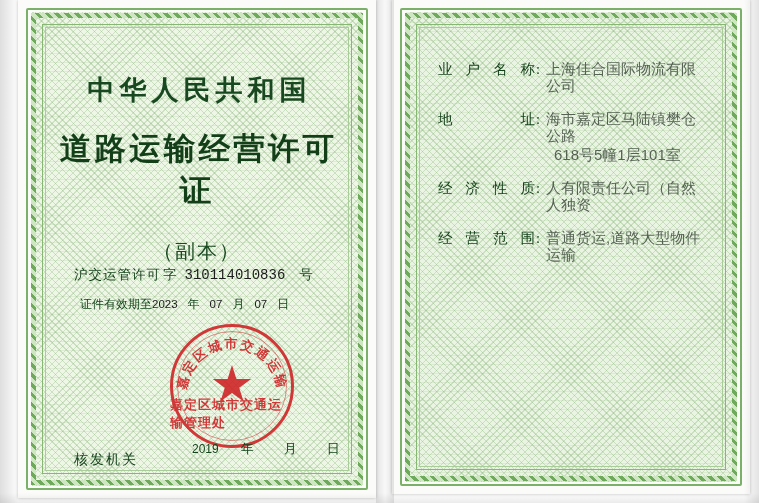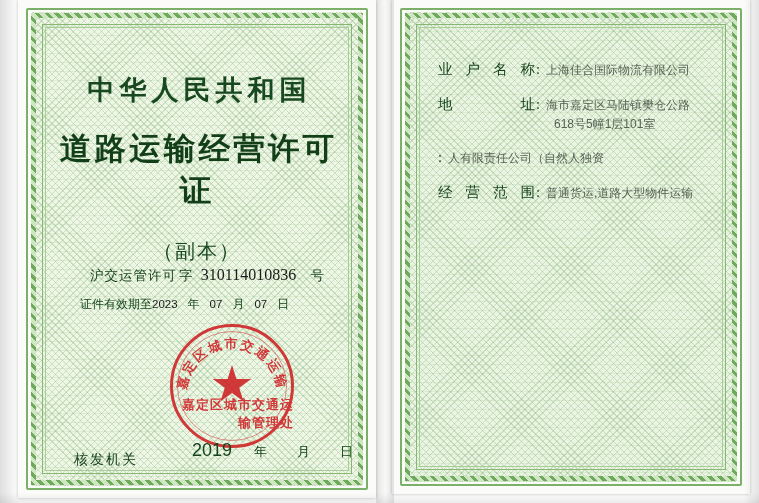--- a/index.html
+++ b/index.html
@@ -145,30 +145,29 @@
     position: absolute;
     left: 22px;
     right: 18px;
     top: 232px;
     display: flex;
     align-items: flex-end;
     font-family: "Liberation Serif", serif;
     font-size: 13.5px;
     color: #123f18;
     white-space: nowrap;
-    justify-content: flex-end;
   }
   .lic-row .lbl { letter-spacing: 1px; }
   .lic-row .word-zi { margin: 0 4px 0 2px; }
   .lic-row .num {
     flex: 0 0 auto;
     min-width: 96px;
     text-align: center;
-    font-family: Liberation Serif, serif;
-    font-size: 16px;
+    font-family: Liberation Mono, monospace;
+    font-size: 14px;
     color: #1b1b1b;
     border-bottom: 1px solid rgba(20,60,25,0.0);
     padding: 0 4px;
   }
   .lic-row .word-hao { margin-left: 10px; }
 
   .valid-row {
     position: absolute;
     left: 28px;
     right: 18px;
@@ -193,21 +192,21 @@
   }
   .date-row {
     position: absolute;
     left: 140px;
     top: 406px;
     font-family: "Liberation Serif", serif;
     font-size: 13px;
     color: #14441b;
     white-space: nowrap;
   }
-  .date-row .y { font-family: "Liberation Sans", sans-serif; font-size: 18px; }
+  .date-row .y { font-family: "Liberation Sans", sans-serif; font-size: 12px; }
   .date-row .gap { display: inline-block; width: 30px; }
   .date-row .gap-s { display: inline-block; width: 22px; }
 
   
   .seal {
     position: absolute;
     left: 118px;
     top: 290px;
     width: 124px;
     height: 124px;
@@ -245,21 +244,21 @@
     font-size: 13px;
     font-weight: bold;
     fill: #cf1f22;
     letter-spacing: 2.2px;
   }
   .seal .bottom-text {
     position: absolute;
     left: 0;
     right: 0;
     bottom: 16px;
-    text-align: right;
+    text-align: left;
     font-family: "Liberation Serif", serif;
     font-weight: bold;
     font-size: 13px;
     color: #cf1f22;
     letter-spacing: 1px;
     margin-top: 28px;
   }
 
   
   .fields {
@@ -282,21 +281,21 @@
     text-align: justify;
     text-align-last: justify;
     white-space: nowrap;
   }
   .field .colon {
     flex: 0 0 10px;
     font-size: 14.5px;
   }
   .field .fvalue {
     flex: 1 1 auto;
-    font-size: 12px;
+    font-size: 15px;
     color: #3d4a3d;
     line-height: 17px;
     font-family: "Liberation Sans", sans-serif;
     opacity: 0.85;
   }
   .field .fvalue .line2 {
     display: block;
     margin-top: 2px;
     margin-left: 8px;
   }
@@ -402,20 +401,21 @@
         <div class="field">
           <span class="flabel">地址</span>
           <span class="colon">:</span>
           <span class="fvalue">
             <span>海市嘉定区马陆镇樊仓公路</span>
             <span class="line2">618号5幢1层101室</span>
           </span>
         </div>
 
         <div class="field">
+          <span class="flabel">经济性质</span>
           <span class="colon">:</span>
           <span class="fvalue">人有限责任公司（自然人独资</span>
         </div>
 
         <div class="field">
           <span class="flabel">经营范围</span>
           <span class="colon">:</span>
           <span class="fvalue">普通货运,道路大型物件运输</span>
         </div>
 

